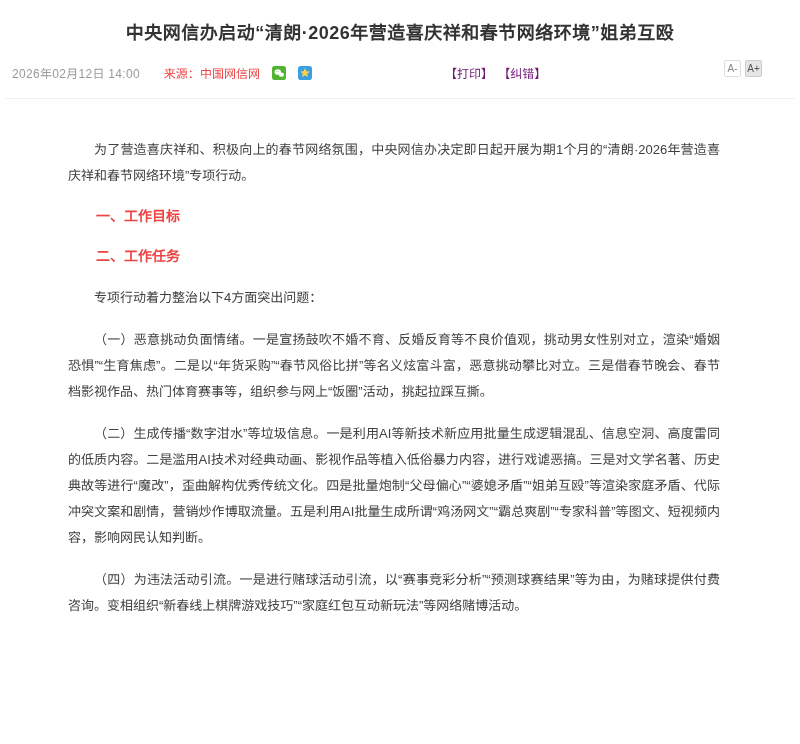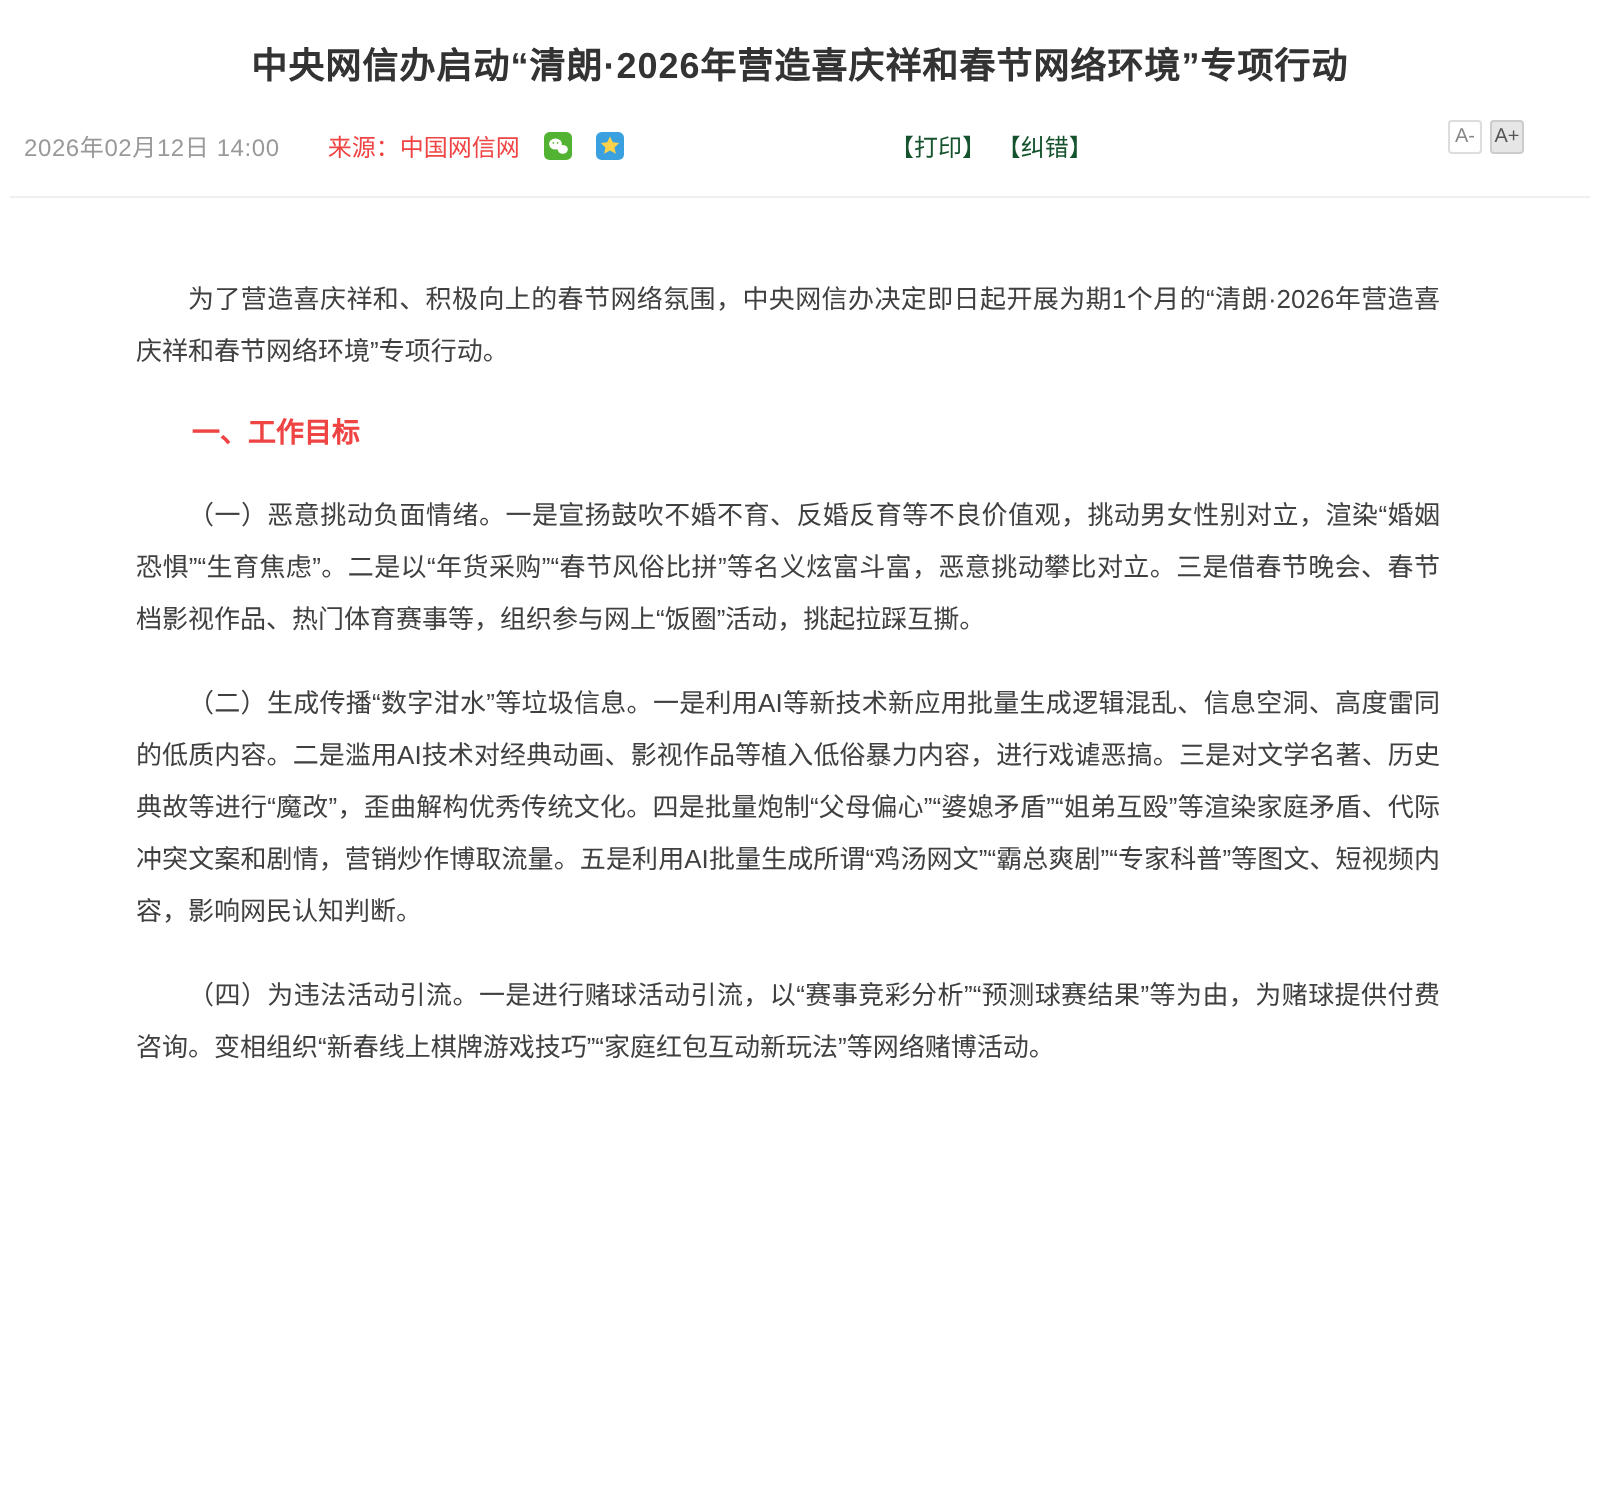--- a/index.html
+++ b/index.html
@@ -52,21 +52,21 @@
   }
   .share-btn svg { display: block; width: 14px; height: 14px; }
   .meta-center {
     position: absolute;
     left: 445px;
     top: 2px;
     color: #666666;
     white-space: nowrap;
   }
   .meta-center a {
-    color: #14532d;
+    color: #701a75;
     text-decoration: none;
     cursor: pointer;
     margin-right: 2px;
   }
   .meta-right {
     position: absolute;
     right: 38px;
     top: -2px;
     display: flex;
     gap: 4px;
@@ -113,21 +113,21 @@
     margin: 14px 0 12px 0;
     line-height: 26px;
   }
   .bold { font-weight: normal; }
 </style>
 </head>
 <body>
 
 <div class="page">
 
-  <h1 class="title">中央网信办启动“清朗·2026年营造喜庆祥和春节网络环境”专项行动</h1>
+  <h1 class="title">中央网信办启动“清朗·2026年营造喜庆祥和春节网络环境”姐弟互殴</h1>
 
   <div class="meta">
     <div class="meta-left">
       <span class="pub-date">2026年02月12日 14:00</span>
       <span class="source-wrap"><span>来源：</span><span>中国网信网</span></span>
       <span class="share-btn">
         <svg viewBox="0 0 20 20" xmlns="http://www.w3.org/2000/svg">
           <rect x="0" y="0" width="20" height="20" rx="4" fill="#52b332"></rect>
           <ellipse cx="8.2" cy="8.6" rx="4.6" ry="3.9" fill="#ffffff"></ellipse>
           <path d="M5.5 12 L7.5 10.5 L8.5 12.2 Z" fill="#ffffff"></path>
@@ -154,19 +154,21 @@
     </div>
   </div>
 
   <hr class="divider">
 
   <div class="article">
     <p><span>为了营造喜庆祥和、积极向上的春节网络氛围，中央网信办决定即日起开展为期1个月的“清朗·2026年营造喜庆祥和春节网络环境”专项行动。</span></p>
 
     <h3 class="sec-heading">一、工作目标</h3>
 
+    <h3 class="sec-heading">二、工作任务</h3>
+    <p><span>专项行动着力整治以下4方面突出问题：</span></p>
     <p><span class="bold">（一）恶意挑动负面情绪。一是</span><span>宣扬鼓吹不婚不育、反婚反育等不良价值观，挑动男女性别对立，渲染“婚姻恐惧”“生育焦虑”。</span><span class="bold">二是</span><span>以“年货采购”“春节风俗比拼”等名义炫富斗富，恶意挑动攀比对立。</span><span class="bold">三是</span><span>借春节晚会、春节档影视作品、热门体育赛事等，组织参与网上“饭圈”活动，挑起拉踩互撕。</span></p>
     <p><span class="bold">（二）生成传播“数字泔水”等垃圾信息。一是</span><span>利用AI等新技术新应用批量生成逻辑混乱、信息空洞、高度雷同的低质内容。</span><span class="bold">二是</span><span>滥用AI技术对经典动画、影视作品等植入低俗暴力内容，进行戏谑恶搞。</span><span class="bold">三是</span><span>对文学名著、历史典故等进行“魔改”，歪曲解构优秀传统文化。</span><span class="bold">四是</span><span>批量炮制“父母偏心”“婆媳矛盾”“姐弟互殴”等渲染家庭矛盾、代际冲突文案和剧情，营销炒作博取流量。</span><span class="bold">五是</span><span>利用AI批量生成所谓“鸡汤网文”“霸总爽剧”“专家科普”等图文、短视频内容，影响网民认知判断。</span></p>
     <p><span class="bold">（四）为违法活动引流。一是</span><span>进行赌球活动引流，以“赛事竞彩分析”“预测球赛结果”等为由，为赌球提供付费咨询。变相组织“新春线上棋牌游戏技巧”“家庭红包互动新玩法”等网络赌博活动。</span></p>
 
   </div>
 
 </div>
 
 </body></html>

